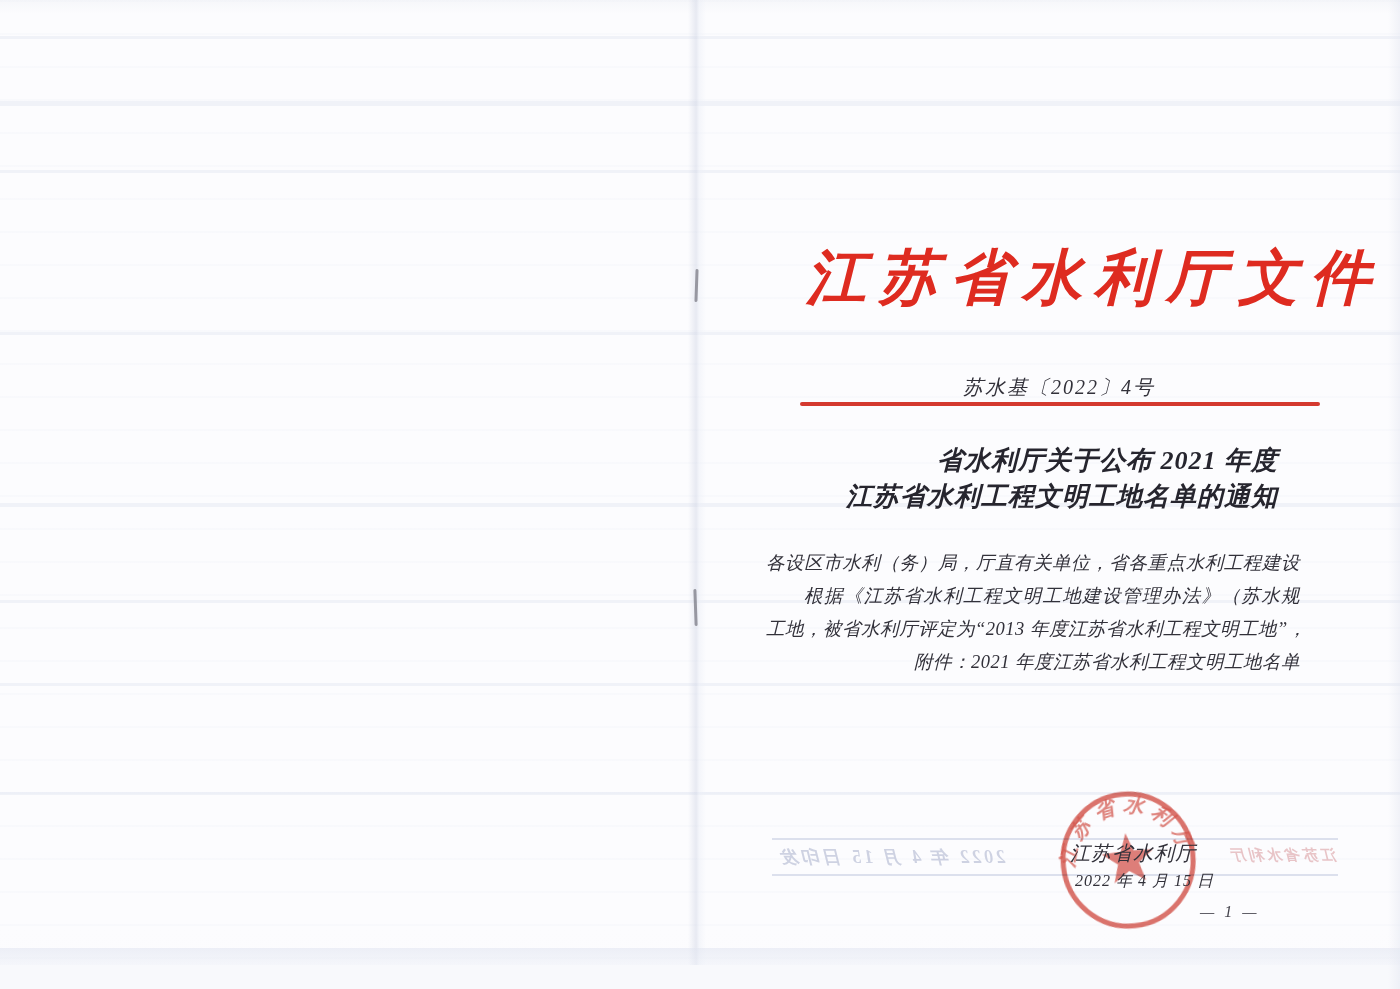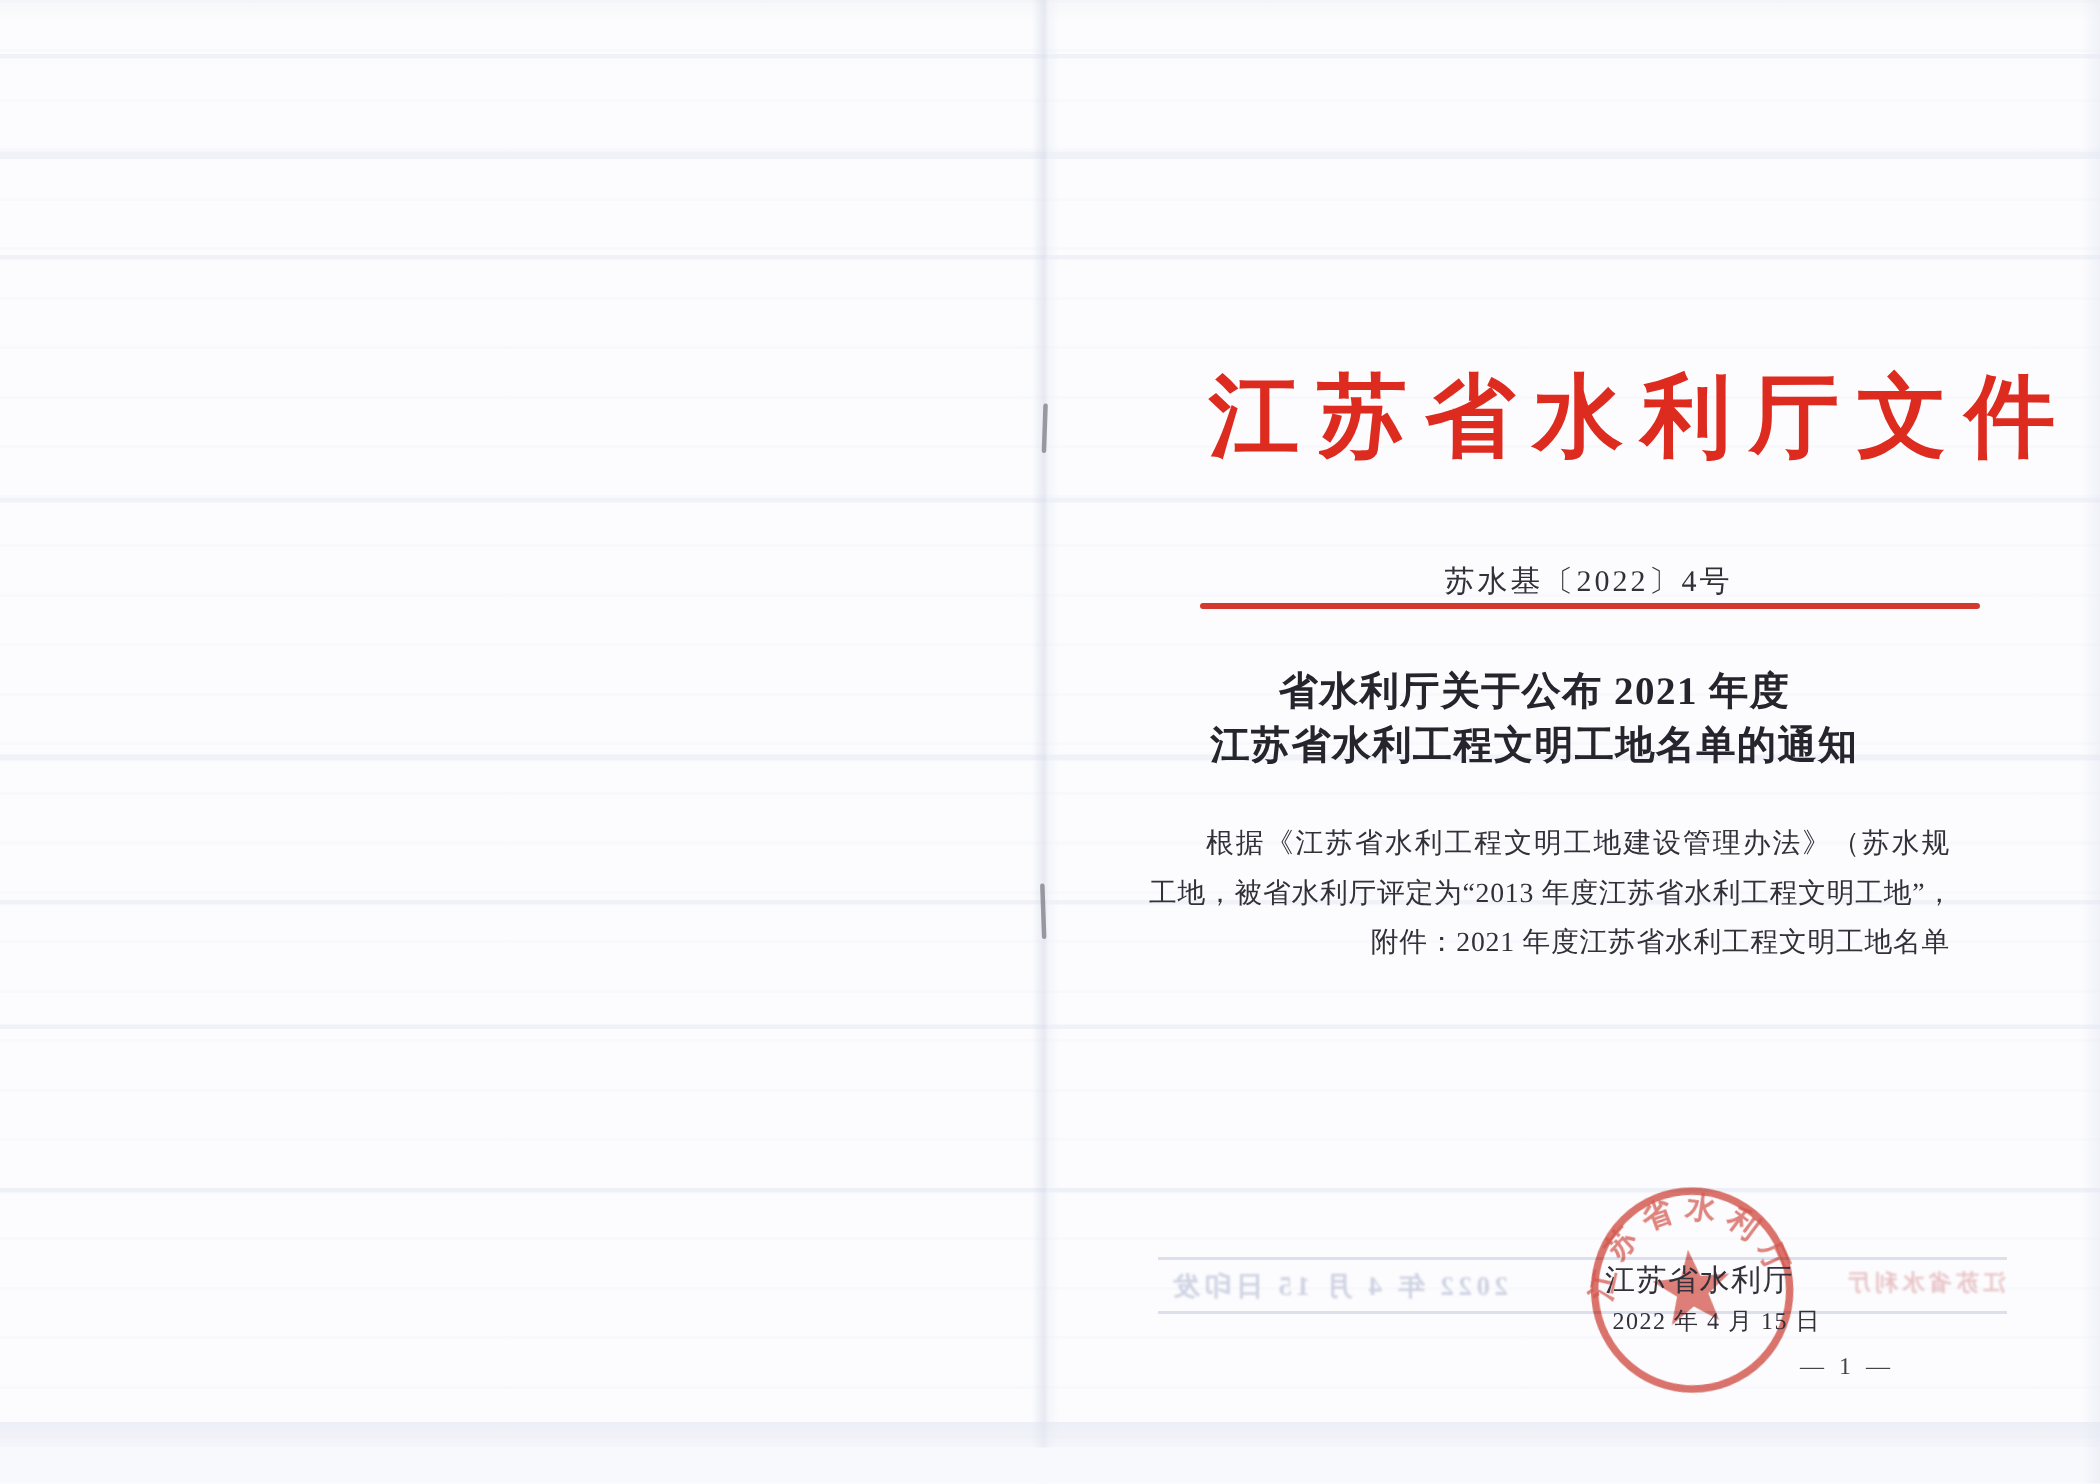--- a/index.html
+++ b/index.html
@@ -10,20 +10,21 @@
     overflow:hidden;
     position:relative;
   }
   .scan{
     position:absolute;inset:0;
     background:
       repeating-linear-gradient(180deg,
         rgba(225,230,241,0.14) 0px, rgba(225,230,241,0.14) 2px,
         rgba(255,255,255,0) 2px, rgba(255,255,255,0) 33px),
       linear-gradient(180deg,#f6f7fa 0px,#fcfcfe 14px,#fcfcfe 930px,#fbfbfd 100%);
+    font-style: italic;
   }
   
   .band{position:absolute;left:0;width:1400px;height:3px;background:rgba(219,224,238,0.35);}
   .b1{top:36px}.b2{top:101px;height:5px}.b3{top:170px}.b4{top:332px}
   .b5{top:503px;height:4px}.b6{top:600px}.b7{top:683px}.b8{top:792px}
   .bottom-band{position:absolute;left:0;top:948px;width:1400px;height:17px;
     background:linear-gradient(180deg,rgba(224,228,240,0.55),rgba(238,241,248,0.5));}
   .bottom-tail{position:absolute;left:0;top:965px;width:1400px;height:24px;background:#f8f9fc;}
   .right-shade{position:absolute;top:0;right:0;width:12px;height:989px;
     background:linear-gradient(90deg,rgba(255,255,255,0),rgba(226,229,240,0.45));}
@@ -44,21 +45,21 @@
   .doc-number{
     position:absolute;left:963px;top:374px;
     font-size:20px;letter-spacing:2px;color:var(--ink,#32313a);white-space:nowrap;
   }
   .red-divider{
     position:absolute;left:800px;top:402px;width:520px;height:4px;
     background:var(--divider-red,#d4392f);border-radius:2px;
   }
   .doc-title{
     position:absolute;left:768px;top:443px;width:510px;
-    font-size:26px;line-height:36px;font-weight:bold;text-align:center;
+    font-size:26px;line-height:36px;font-weight:bold;text-align:right;
     color:var(--title-ink,#26252e);letter-spacing:1px;white-space:nowrap;
   }
   .body-text{
     position:absolute;left:766px;top:547px;width:534px;
     font-size:18.5px;line-height:32.9px;color:var(--ink,#32313a);
   }
   .line{white-space:nowrap;letter-spacing:0.5px;}
   .line.j{text-align:justify;text-align-last:justify;}
   .line.ind{padding-left:38px;text-align:right;}
 
@@ -107,20 +108,21 @@
   <div class="doc-number">苏水基〔2022〕4号</div>
 
   <div class="red-divider"></div>
 
   <div class="doc-title">
     <div>省水利厅关于公布 2021 年度</div>
     <div>江苏省水利工程文明工地名单的通知</div>
   </div>
 
   <div class="body-text">
+    <div class="line j">各设区市水利（务）局，厅直有关单位，省各重点水利工程建设</div>
     <div class="line j ind">根据《江苏省水利工程文明工地建设管理办法》（苏水规</div>
     <div class="line j">工地，被省水利厅评定为“2013 年度江苏省水利工程文明工地”，</div>
     <div class="line ind">附件：2021 年度江苏省水利工程文明工地名单</div>
   </div>
 
   <div class="bleed-line bl-a"></div>
   <div class="bleed-line bl-b"></div>
   <div class="mirror mirror-date">2022 年 4 月 15 日印发</div>
   <div class="mirror mirror-issuer">江苏省水利厅</div>
 

